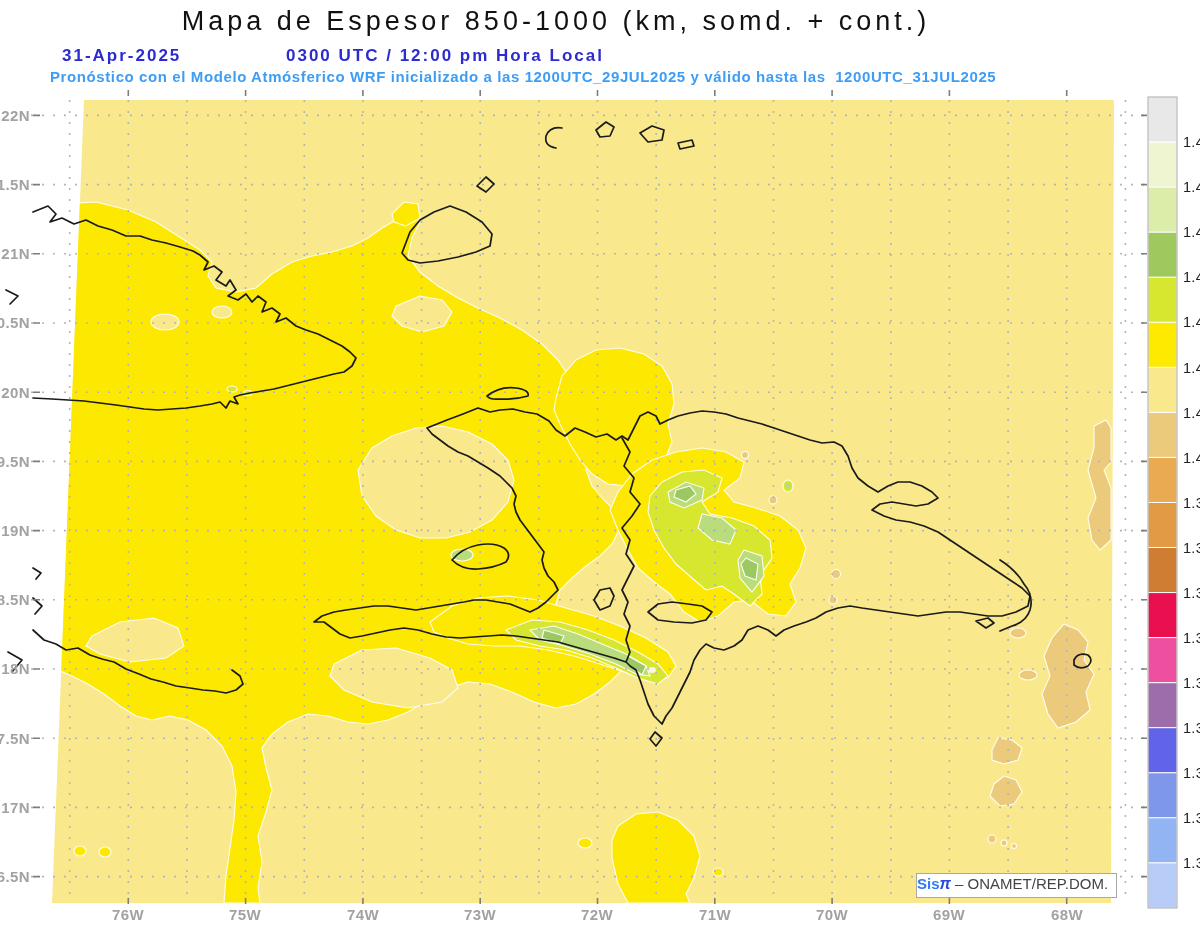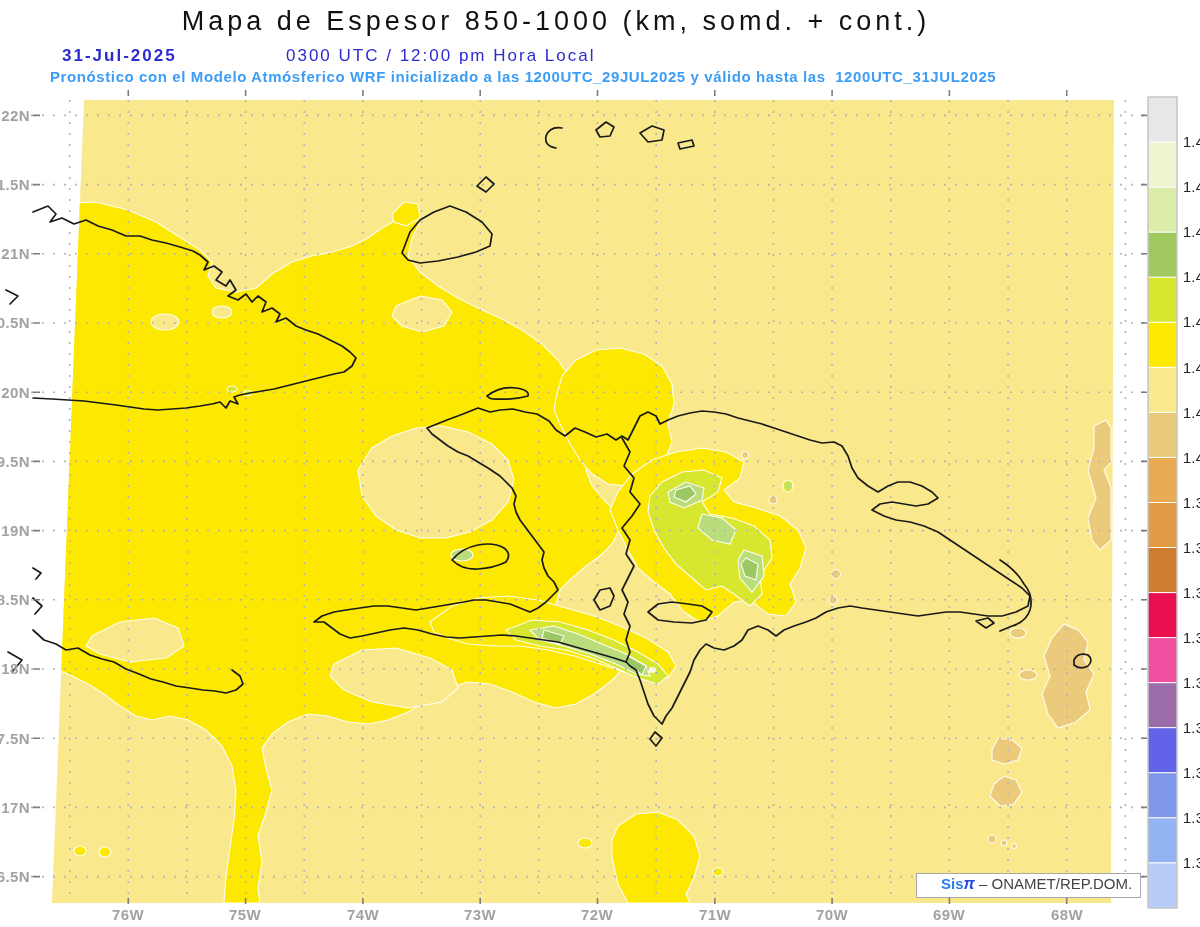--- a/index.html
+++ b/index.html
@@ -2,44 +2,44 @@
 <html><head>
 <meta charset="utf-8">
 <style>
   html,body{margin:0;padding:0;background:#ffffff;}
   #fig{position:relative;width:1200px;height:927px;background:#fff;overflow:hidden;
        font-family:"Liberation Sans",sans-serif;}
   .title{position:absolute;top:6px;left:0;width:1112px;text-align:center;
          font-size:27px;letter-spacing:4px;color:#111;white-space:pre;}
   .sub-date{position:absolute;top:46px;left:62px;font-size:17px;font-weight:bold;
             letter-spacing:2px;color:#2b2bd0;white-space:pre;}
-  .sub-time{position:absolute;top:46px;left:286px;font-size:17px;font-weight:normal;
+  .sub-time{position:absolute;top:46px;left:286px;font-size:17px;font-weight:bold;
             letter-spacing:2px;color:#2b2bd0;white-space:pre;}
   .sub-fx{position:absolute;top:68px;left:50px;width:1100px;font-size:15px;
           font-weight:bold;letter-spacing:0.6px;color:#3d9df5;white-space:pre;}
   .credit{position:absolute;top:873px;left:916px;height:20px;background:#fff;
-          border:1px solid #a8a8a8;padding:1px 8px 2px 24px;font-size:15px;color:#444;
+          border:1px solid #a8a8a8;padding:1px 8px 2px 0;font-size:15px;color:#444;
           white-space:pre;z-index:5;}
   .credit .sis{color:#2d7df0;font-weight:bold;}
   .credit .pi{color:#2b49e0;font-weight:bold;font-style:italic;font-size:16px;}
   svg{position:absolute;top:0;left:0;}
   .coast{fill:none;stroke-width:1.7;stroke-linejoin:round;stroke-linecap:round;}
   .contoured path,.contoured ellipse,.contoured circle{stroke:#fffdf0;stroke-width:1.1;}
   .grid{fill:none;stroke-dasharray:2 9;stroke-width:1.6;}
   .tick{stroke-width:1.6;fill:none;}
   .axlab{font-size:15px;font-weight:bold;fill:#a2a2a2;letter-spacing:0.4px;}
   .cblab{font-size:14.5px;fill:#222;letter-spacing:0.3px;}
 </style>
 </head>
 <body>
 
 <div id="fig">
 
   <div class="title">Mapa de Espesor 850-1000 (km, somd. + cont.)</div>
-  <div class="sub-date">31-Jul-2025</div>
+  <div class="sub-date">31-Apr-2025</div>
   <div class="sub-time">0300 UTC / 12:00 pm Hora Local</div>
   <div class="sub-fx">Pronóstico con el Modelo Atmósferico WRF inicializado a las 1200UTC_29JUL2025 y válido hasta las  1200UTC_31JUL2025</div>
 
   <svg width="1200" height="927" viewBox="0 0 1200 927">
     <defs>
       <clipPath id="domain">
           <polygon points="84,100 1114,100 1111,903 52,903"></polygon>
         </clipPath>
     </defs>
 

